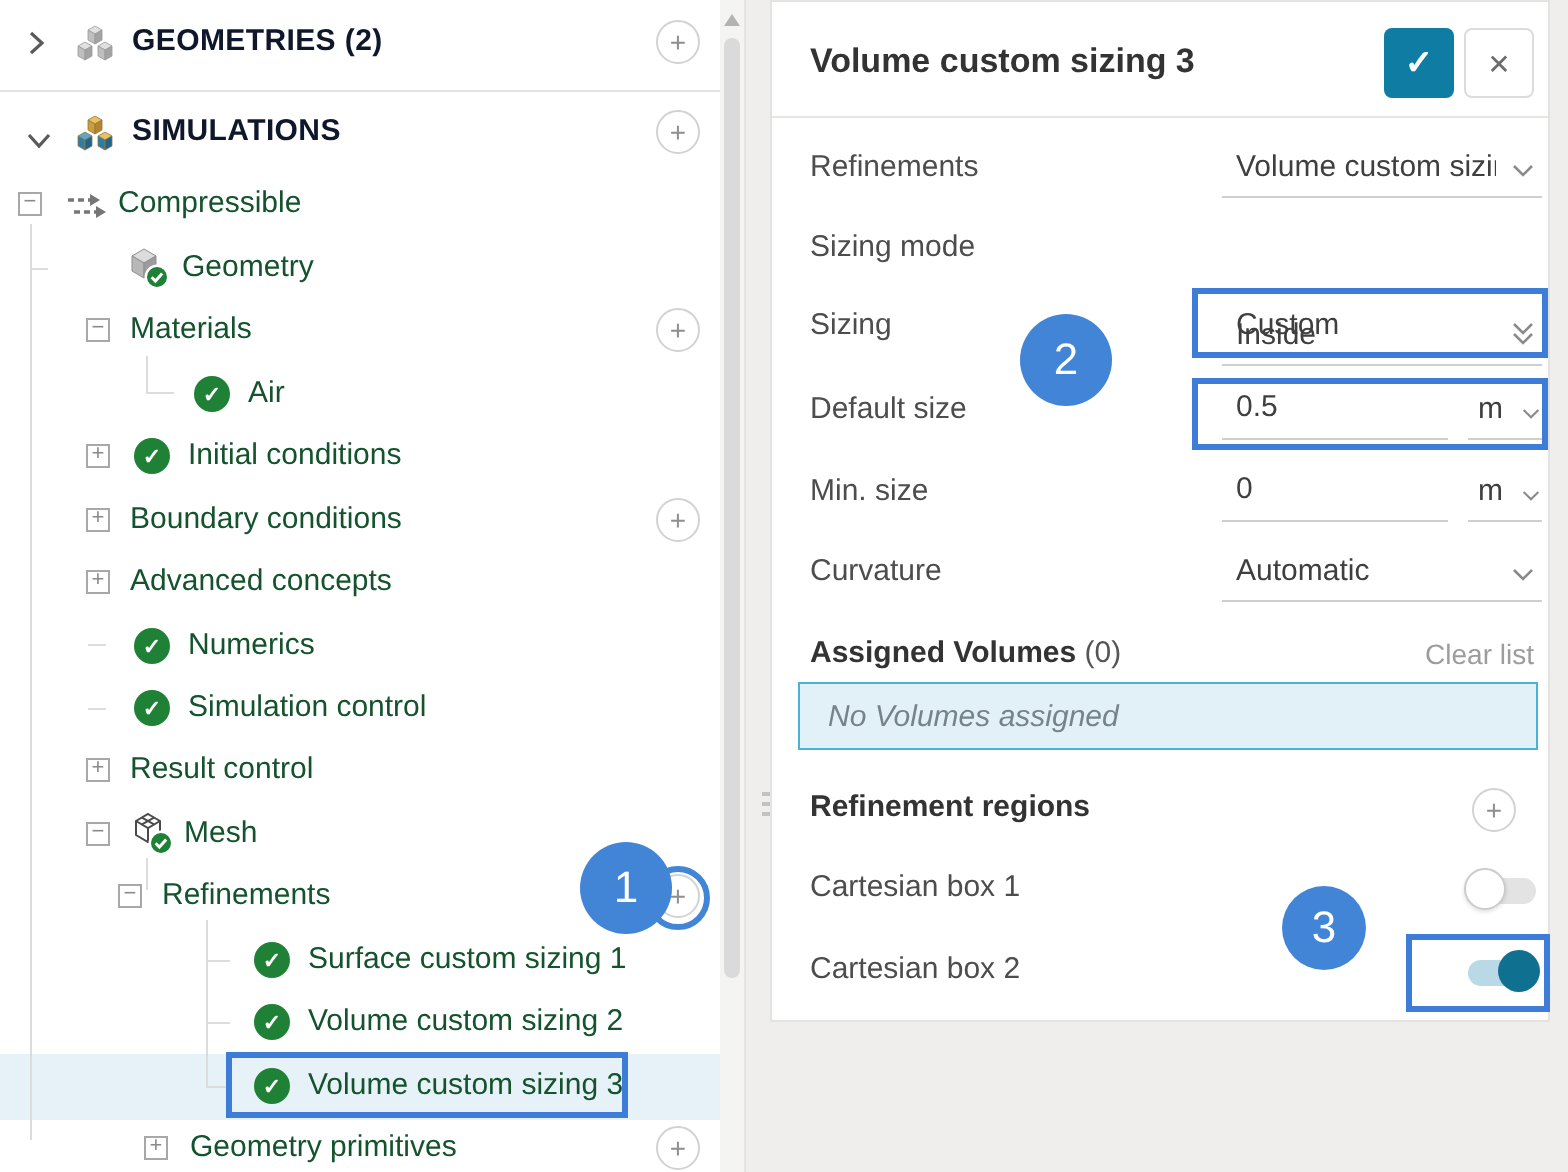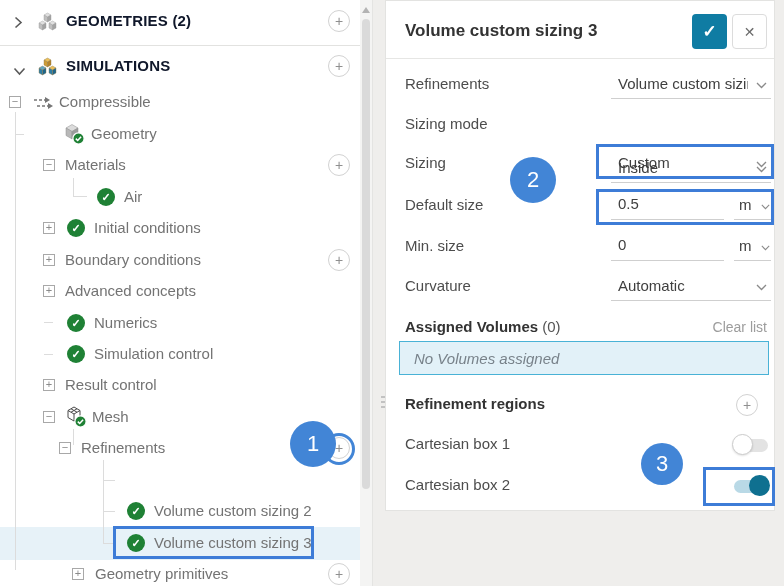--- a/index.html
+++ b/index.html
@@ -7,21 +7,21 @@
     position:relative;width:784px;height:586px;overflow:hidden;
     background:#efeeec;
     font-family:"Liberation Sans", sans-serif;
     -webkit-font-smoothing:antialiased;
   }
   
   .left-panel{position:absolute;left:0;top:0;width:372px;height:586px;background:#ffffff;border-right:1px solid #e4e4e2;}
   .top-divider{position:absolute;left:0;top:45px;width:372px;height:1px;background:#e2e2e0;}
   .trow{position:absolute;left:0;width:372px;height:31px;}
   .trow > *{position:absolute;}
-  .tlabel{top:6px;font-size:15px;color:#737373;white-space:nowrap;cursor:default;}
+  .tlabel{top:6px;font-size:15px;color:#14532d;white-space:nowrap;cursor:default;}
   .tlabel.hdr{font-weight:bold;color:#0f172a;letter-spacing:.2px;}
   .sel-row-bg{position:absolute;left:0;top:527px;width:372px;height:33px;background:#e7f2f8;}
   .chev{top:9px;width:12px;height:13px;}
   .ticon{display:inline-block;}
   .exp{top:9px;width:12px;height:12px;border:1px solid #a8a8a8;background:#fff;display:flex;align-items:center;justify-content:center;font-size:11px;color:#8a8a8a;line-height:1;box-sizing:border-box;}
   .exp-minus::before{content:"\2212";margin-top:-1px;}
   .exp-plus::before{content:"+";margin-top:-1px;}
   .check{top:6px;width:18px;height:18px;border-radius:50%;background:#1f8135;color:#fff;display:flex;align-items:center;justify-content:center;}
   .check::before{content:"\2713";font-size:11px;font-weight:bold;}
   .plusbtn{top:4px;width:22px;height:22px;border-radius:50%;border:1px solid #d2d2d2;background:#fff;color:#8f8f8f;font-size:14px;display:flex;align-items:center;justify-content:center;box-sizing:border-box;cursor:pointer;}
@@ -238,20 +238,24 @@
     </span>
     <span class="tlabel" style="left:92px;">Mesh</span>
   </div>
 
   <div class="trow" style="top:433px;">
     <span class="exp exp-minus" style="left:59px;"></span>
     <span class="tlabel" style="left:81px;">Refinements</span>
     <span class="plusbtn" style="left:328px;"></span>
   </div>
 
+  <div class="trow" style="top:465px;">
+    <span class="check" style="left:127px;"></span>
+    <span class="tlabel" style="left:154px;">Surface custom sizing 1</span>
+  </div>
 
   <div class="trow" style="top:496px;">
     <span class="check" style="left:127px;"></span>
     <span class="tlabel" style="left:154px;">Volume custom sizing 2</span>
   </div>
 
   <div class="trow" style="top:528px;">
     <span class="check" style="left:127px;"></span>
     <span class="tlabel" style="left:154px;">Volume custom sizing 3</span>
   </div>

